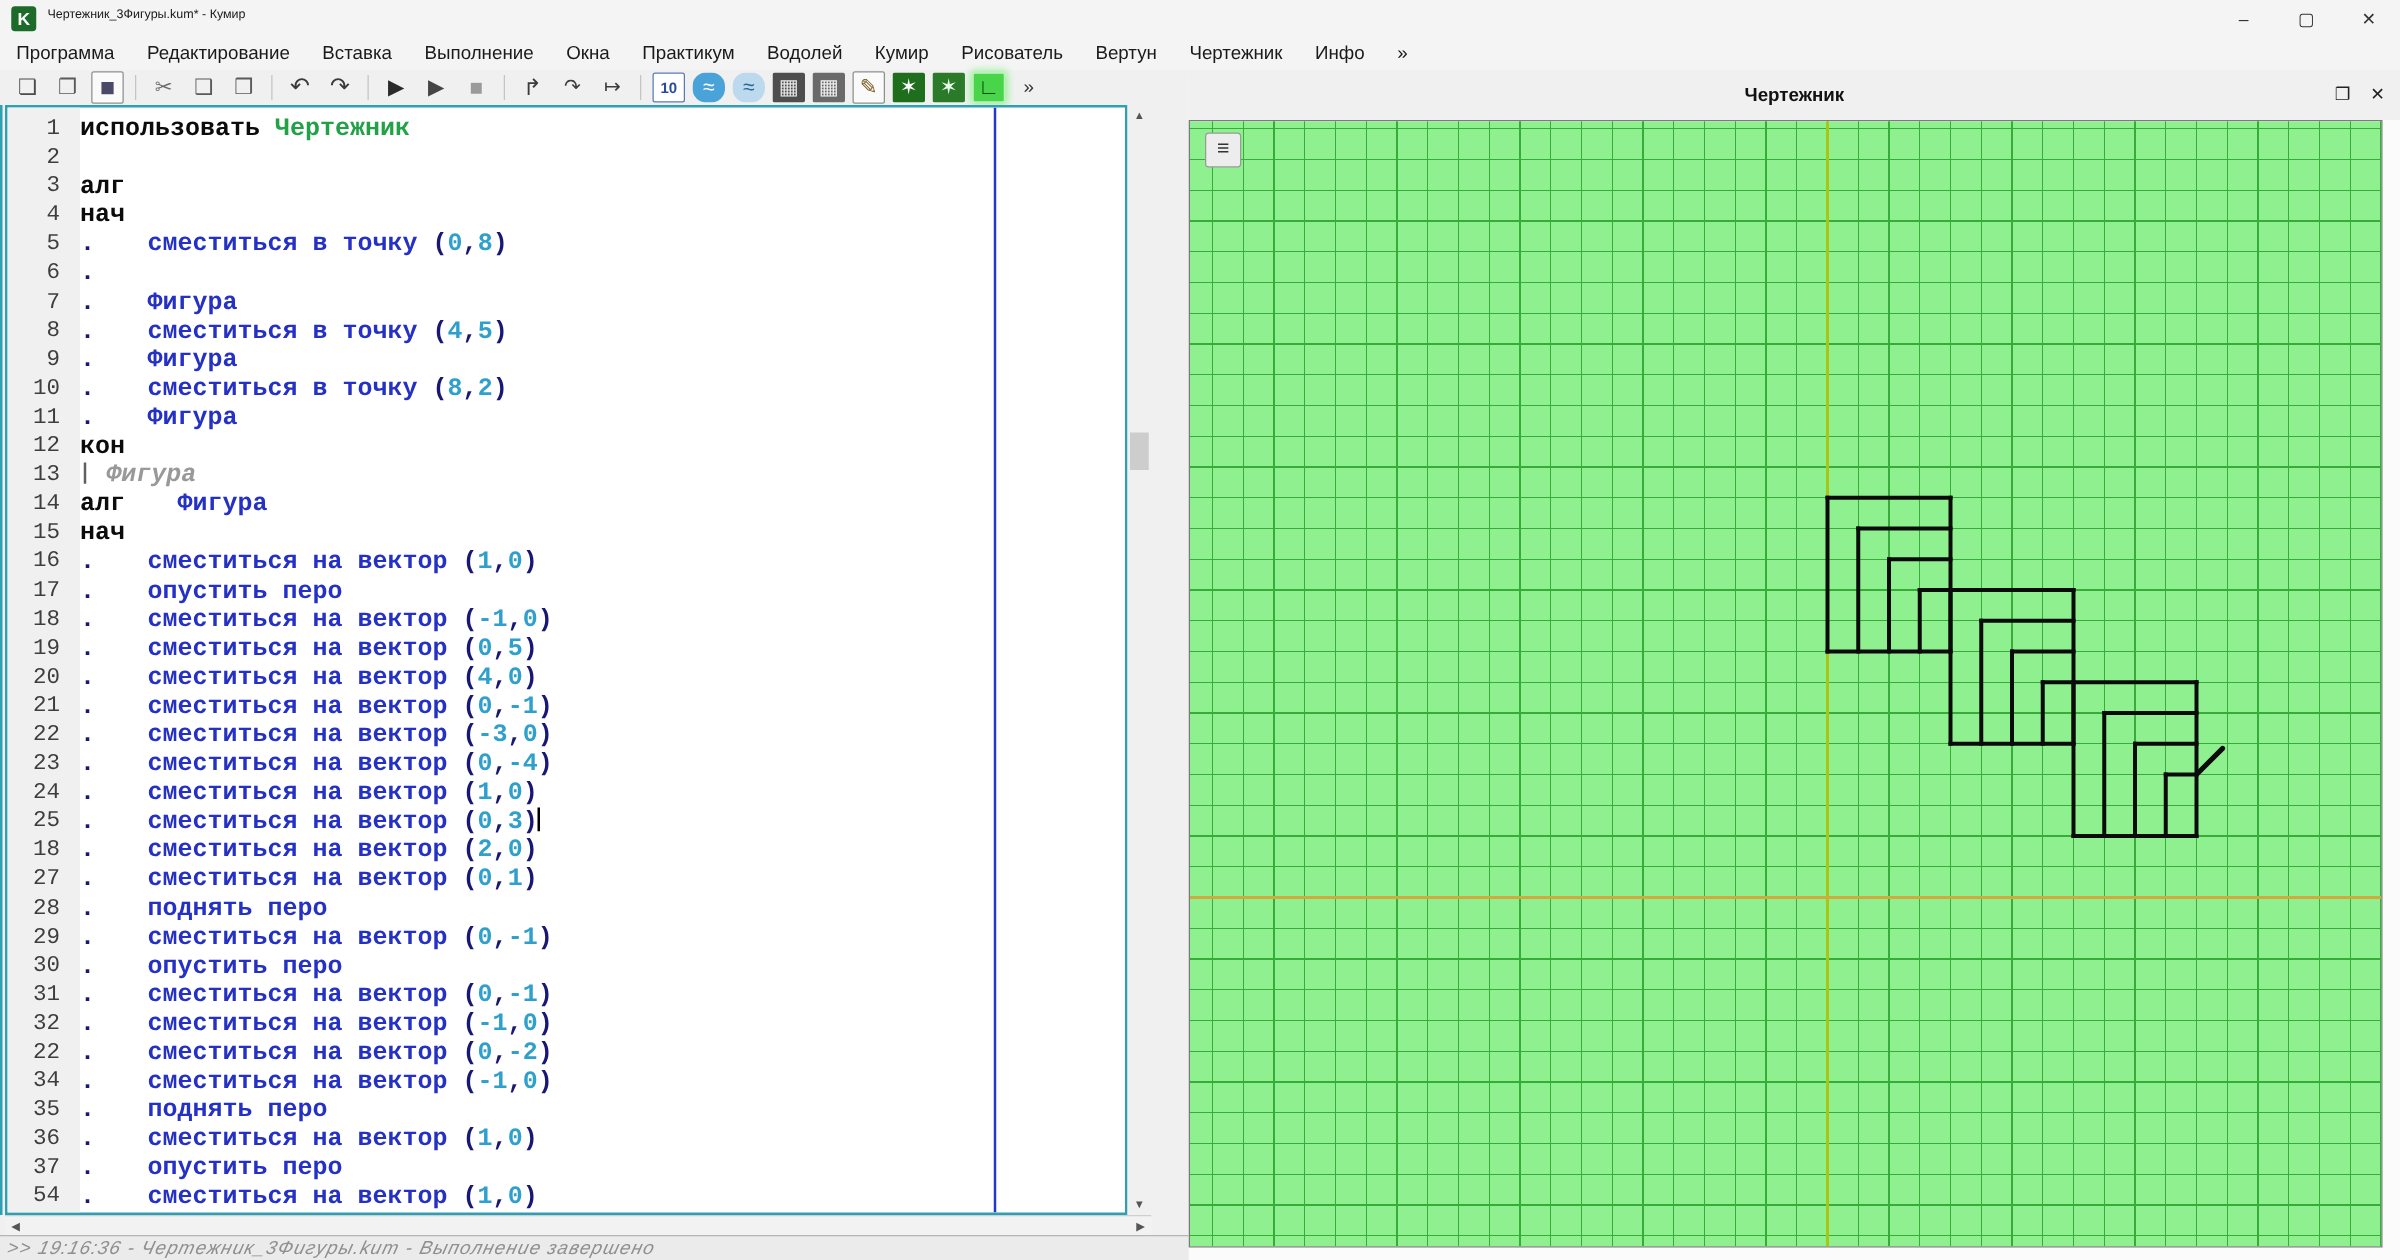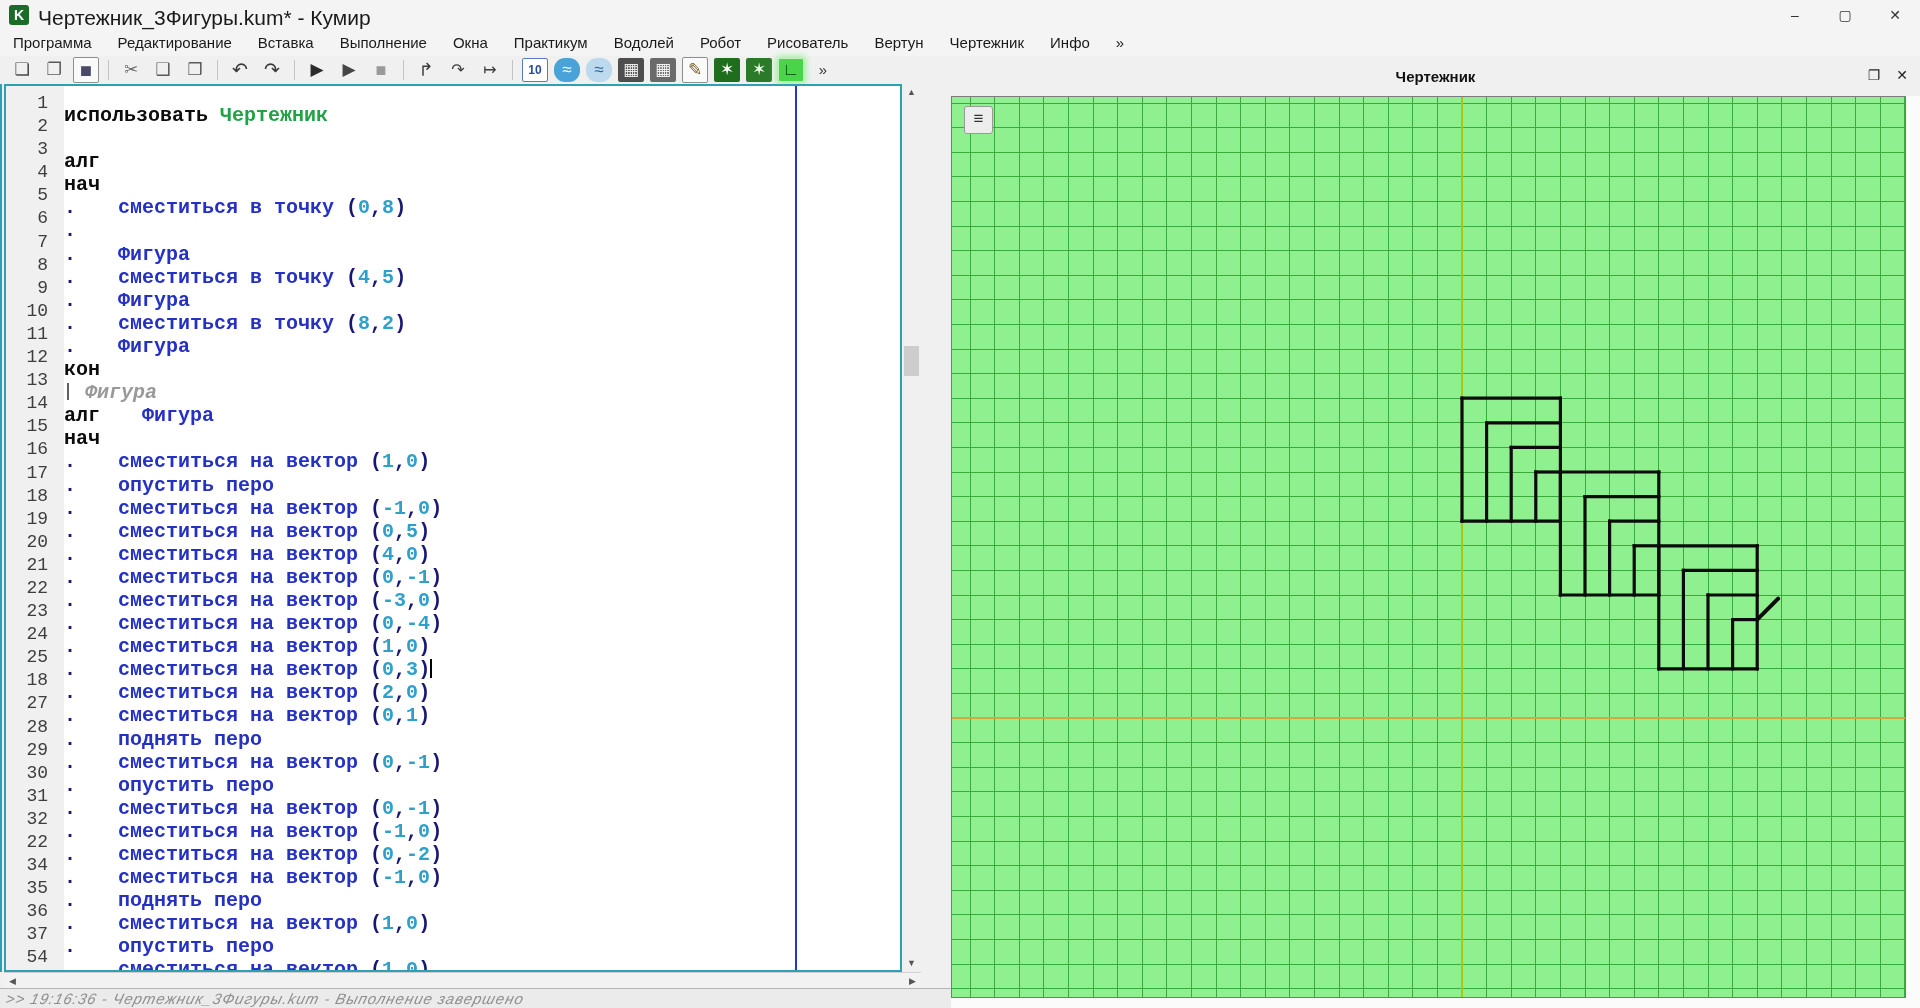--- a/index.html
+++ b/index.html
@@ -5,40 +5,40 @@
   html,body{margin:0;padding:0;}
   body{
     width:1920px;height:1008px;position:relative;overflow:hidden;
     background:#f0f0f0;font-family:"Liberation Sans","DejaVu Sans",sans-serif;
     -webkit-font-smoothing:antialiased;
   }
   
   .titlebar{position:absolute;left:0;top:0;width:1920px;height:30px;background:#f4f4f4;}
   .app-icon{position:absolute;left:9px;top:5px;width:20px;height:20px;background:#1d6b2a;color:#fff;
     border-radius:3px;font-weight:bold;font-size:14px;text-align:center;line-height:20px;}
-  .win-title{position:absolute;left:38px;top:6px;font-size:21px;color:#1a1a1a;}
+  .win-title{position:absolute;left:38px;top:6px;font-size:10px;color:#1a1a1a;}
   .win-controls{position:absolute;right:0;top:0;height:30px;display:flex;}
   .win-btn{width:50px;height:30px;text-align:center;line-height:30px;font-size:14px;color:#333;}
   .menubar{position:absolute;left:0;top:30px;width:1920px;height:26px;display:flex;align-items:center;background:#f4f4f4;}
   .menu-item{padding:0 13px;font-size:15px;color:#1a1a1a;line-height:26px;}
   
   .toolbar{position:absolute;left:0;top:56px;width:948px;height:28px;display:flex;align-items:center;padding-left:6px;background:#f0f0f0;}
   .tb-btn{min-width:24px;height:24px;margin:0 3px;display:flex;align-items:center;justify-content:center;
     font-size:17px;line-height:24px;border:1px solid transparent;border-radius:2px;}
   .tb-btn.boxed{border:1px solid #8f8f8f;background:#fafafa;}
   .tb-btn.glow{box-shadow:0 0 6px 2px #9cf29c;border:1px solid #c2ecc2;}
   .tb-sep{width:1px;height:20px;background:#c4c4c4;margin:0 6px;}
   
   .left-accent{position:absolute;left:0;top:84px;width:2px;height:888px;background:var(--accent);}
   .editor-wrap{position:absolute;left:4px;top:84px;width:894px;height:884px;border:2px solid var(--accent);
     background:#fff;overflow:hidden;}
   .gutter{position:absolute;left:0;top:0;width:58px;bottom:0;background:#f0f0f0;padding-top:6px;box-sizing:border-box;}
   .gutter div{height:23.1px;line-height:23.1px;text-align:right;padding-right:16px;
     font-family:"Liberation Mono","DejaVu Sans Mono",monospace;font-size:18px;color:#3e3e3e;}
-  .code{position:absolute;left:58px;top:0;right:0;bottom:0;padding-top:18px;white-space:pre;}
+  .code{position:absolute;left:58px;top:0;right:0;bottom:0;padding-top:6px;white-space:pre;}
   .cl{height:23.1px;line-height:23.1px;font-family:"Liberation Mono","DejaVu Sans Mono",monospace;
     font-size:20px;font-weight:700;}
   .tk-kw{color:var(--kw);}
   .tk-cmd{color:var(--cmd);margin-left:30px;}
   .tk-num{color:var(--num);}
   .tk-pt{color:var(--pt);}
   .tk-actor{color:var(--actor);}
   .tk-dot{color:var(--dot);}
   .tk-ghost{color:#999;font-style:italic;font-weight:700;}
   .tk-bar{display:inline-block;width:2px;height:17px;background:#606060;margin:0 16px 0 3px;vertical-align:-2px;}
@@ -77,21 +77,21 @@
 </div>
 
 <div class="menubar" id="menubar">
     <div class="menu-item">Программа</div>
     <div class="menu-item">Редактирование</div>
     <div class="menu-item">Вставка</div>
     <div class="menu-item">Выполнение</div>
     <div class="menu-item">Окна</div>
     <div class="menu-item">Практикум</div>
     <div class="menu-item">Водолей</div>
-    <div class="menu-item">Робот</div>
+    <div class="menu-item">Кумир</div>
     <div class="menu-item">Рисователь</div>
     <div class="menu-item">Вертун</div>
     <div class="menu-item">Чертежник</div>
     <div class="menu-item">Инфо</div>
     <div class="menu-item">»</div>
   </div>
 
 <div class="toolbar" id="toolbar">
     <div class="tb-btn">
       <span style="color: rgb(74, 74, 74);">❏</span>

